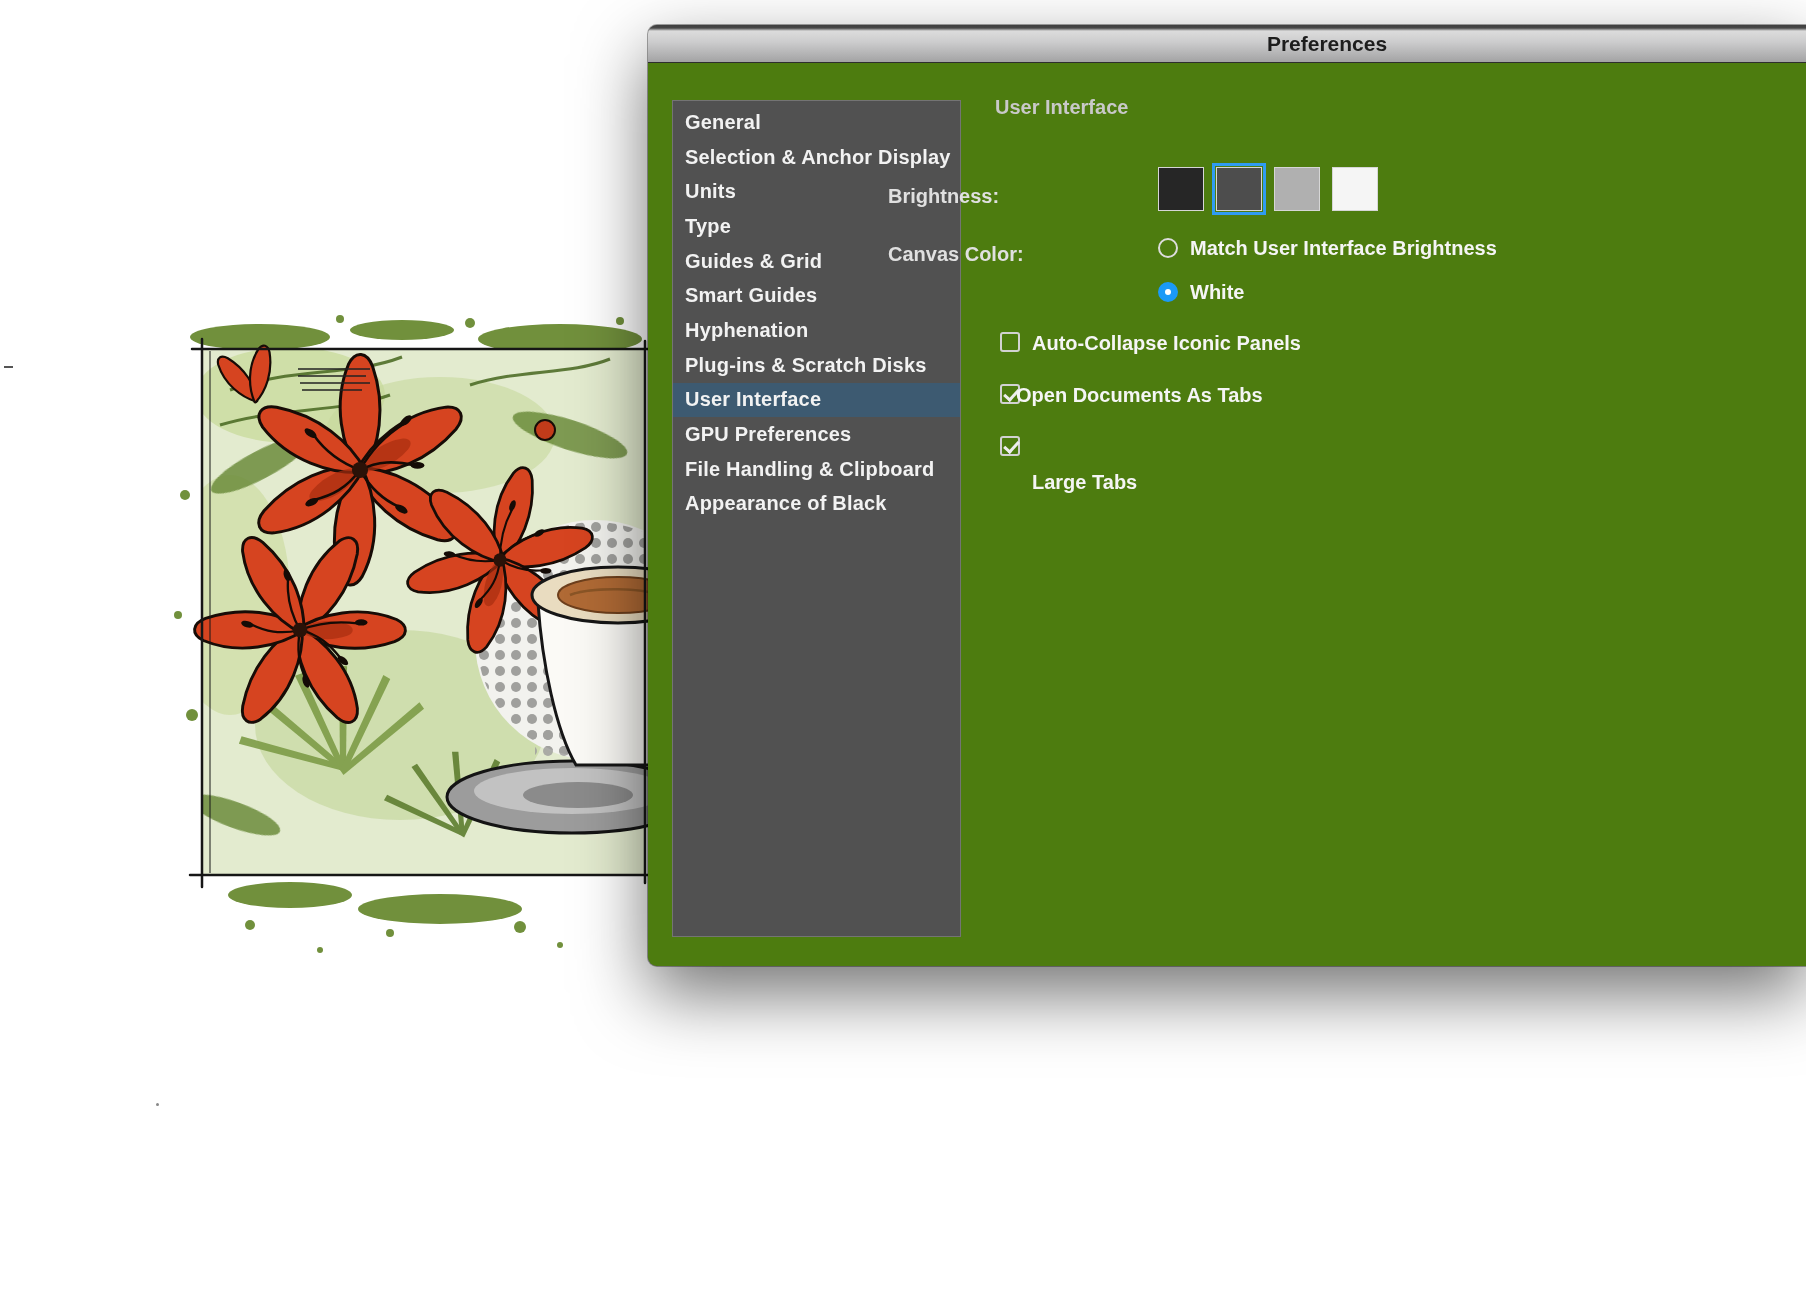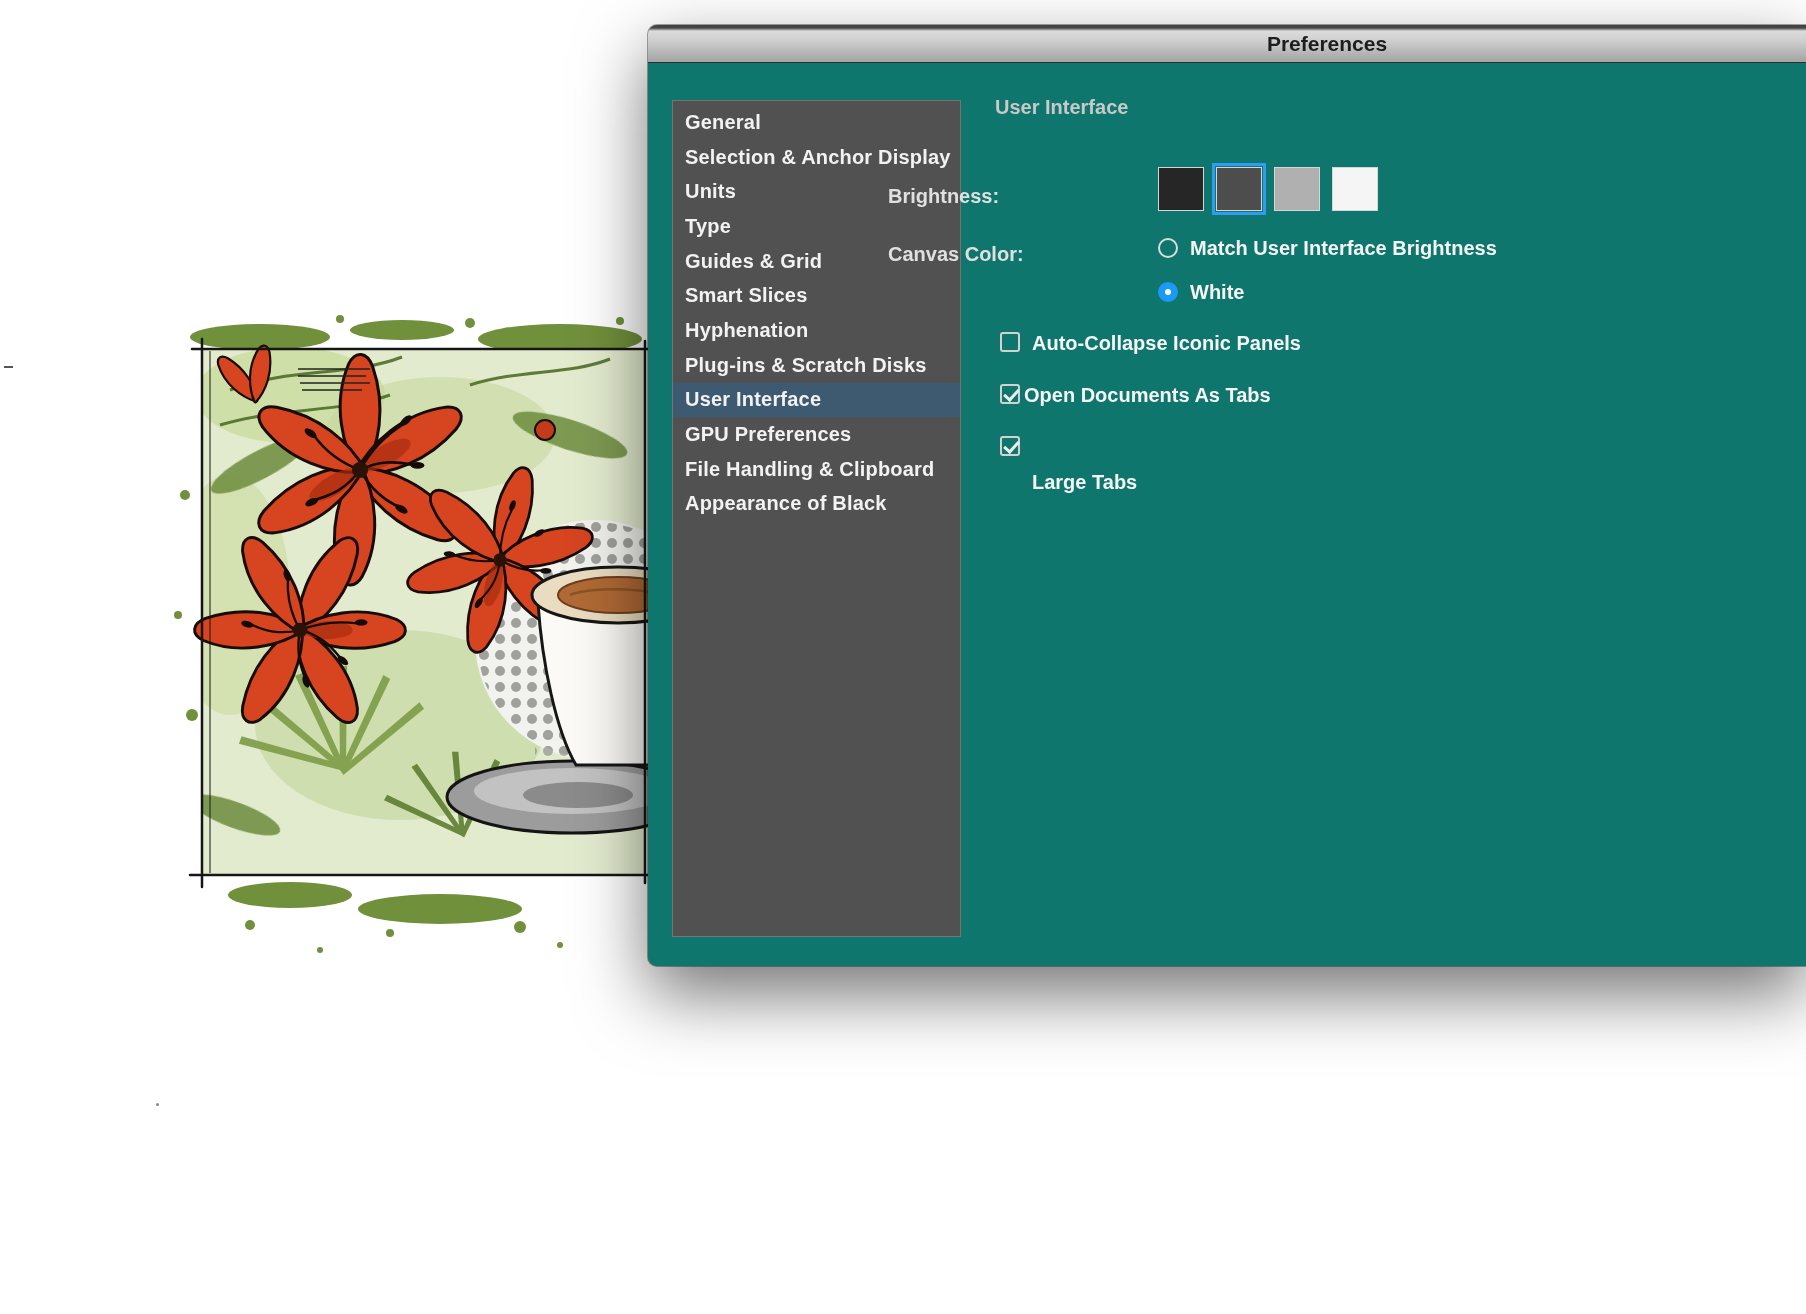--- a/index.html
+++ b/index.html
@@ -25,21 +25,21 @@
   }
   .titlebar{
     position:absolute;left:0;top:0;right:0;height:37px;
     background:linear-gradient(180deg,#3f3f3f 0px,#474747 3px,#dcdcdc 6px,#cdcdce 45%,#a3a3a4 100%);
     border-bottom:1px solid #2e2e2e;
   }
   .titlebar-title{
     position:absolute;left:679px;top:0;transform:translateX(-50%);
     line-height:37px;font-size:21px;font-weight:600;color:#1d1d1d;white-space:nowrap;
   }
-  .content{position:absolute;left:0;top:38px;right:0;bottom:0;background:#0f766e;}
+  .content{position:absolute;left:0;top:38px;right:0;bottom:0;background:#4d7c0f;}
 
   
   .sidebar{
     position:absolute;left:24px;top:37px;width:289px;height:837px;
     border:1px solid #747474;background:#515151;box-sizing:border-box;
     list-style:none;margin:0;padding:4px 0;
   }
   .sidebar li{
     height:34.7px;display:flex;align-items:center;padding:0 12px;
     font-size:20px;font-weight:600;color:#f2f2f2;letter-spacing:.2px;
@@ -72,21 +72,21 @@
     box-sizing:border-box;
   }
   .checkbox.on::after{
     content:'';position:absolute;left:5px;top:0px;width:6px;height:12px;
     border-right:3px solid #eeeeee;border-bottom:3px solid #eeeeee;transform:rotate(42deg);
   }
 
   .r1{top:175px;left:510px;} .r1l{top:174px;left:542px;}
   .r2{top:219px;left:510px;} .r2l{top:218px;left:542px;}
   .c1{top:269px;left:352px;} .c1l{top:269px;left:384px;}
-  .c2{top:321px;left:352px;} .c2l{top:321px;left:376px;}
+  .c2{top:321px;left:352px;} .c2l{top:321px;left:368px;}
   .c3{top:373px;left:352px;} .c3l{top:373px;left:384px;margin-top:35px;}
 </style>
 </head>
 <body>
 
 <div class="stray-dash"></div>
 <div class="stray-dot"></div>
 
 <svg class="artwork" viewBox="0 0 560 680" aria-hidden="true">
   <defs>
@@ -253,21 +253,21 @@
   </div>
 
   <div class="content">
 
     <ul class="sidebar">
       <li>General</li>
       <li>Selection &amp; Anchor Display</li>
       <li>Units</li>
       <li>Type</li>
       <li>Guides &amp; Grid</li>
-      <li>Smart Slices</li>
+      <li>Smart Guides</li>
       <li>Hyphenation</li>
       <li>Plug-ins &amp; Scratch Disks</li>
       <li class="on">User Interface</li>
       <li>GPU Preferences</li>
       <li>File Handling &amp; Clipboard</li>
       <li>Appearance of Black</li>
     </ul>
 
     <div class="panel-heading">User Interface</div>
 

